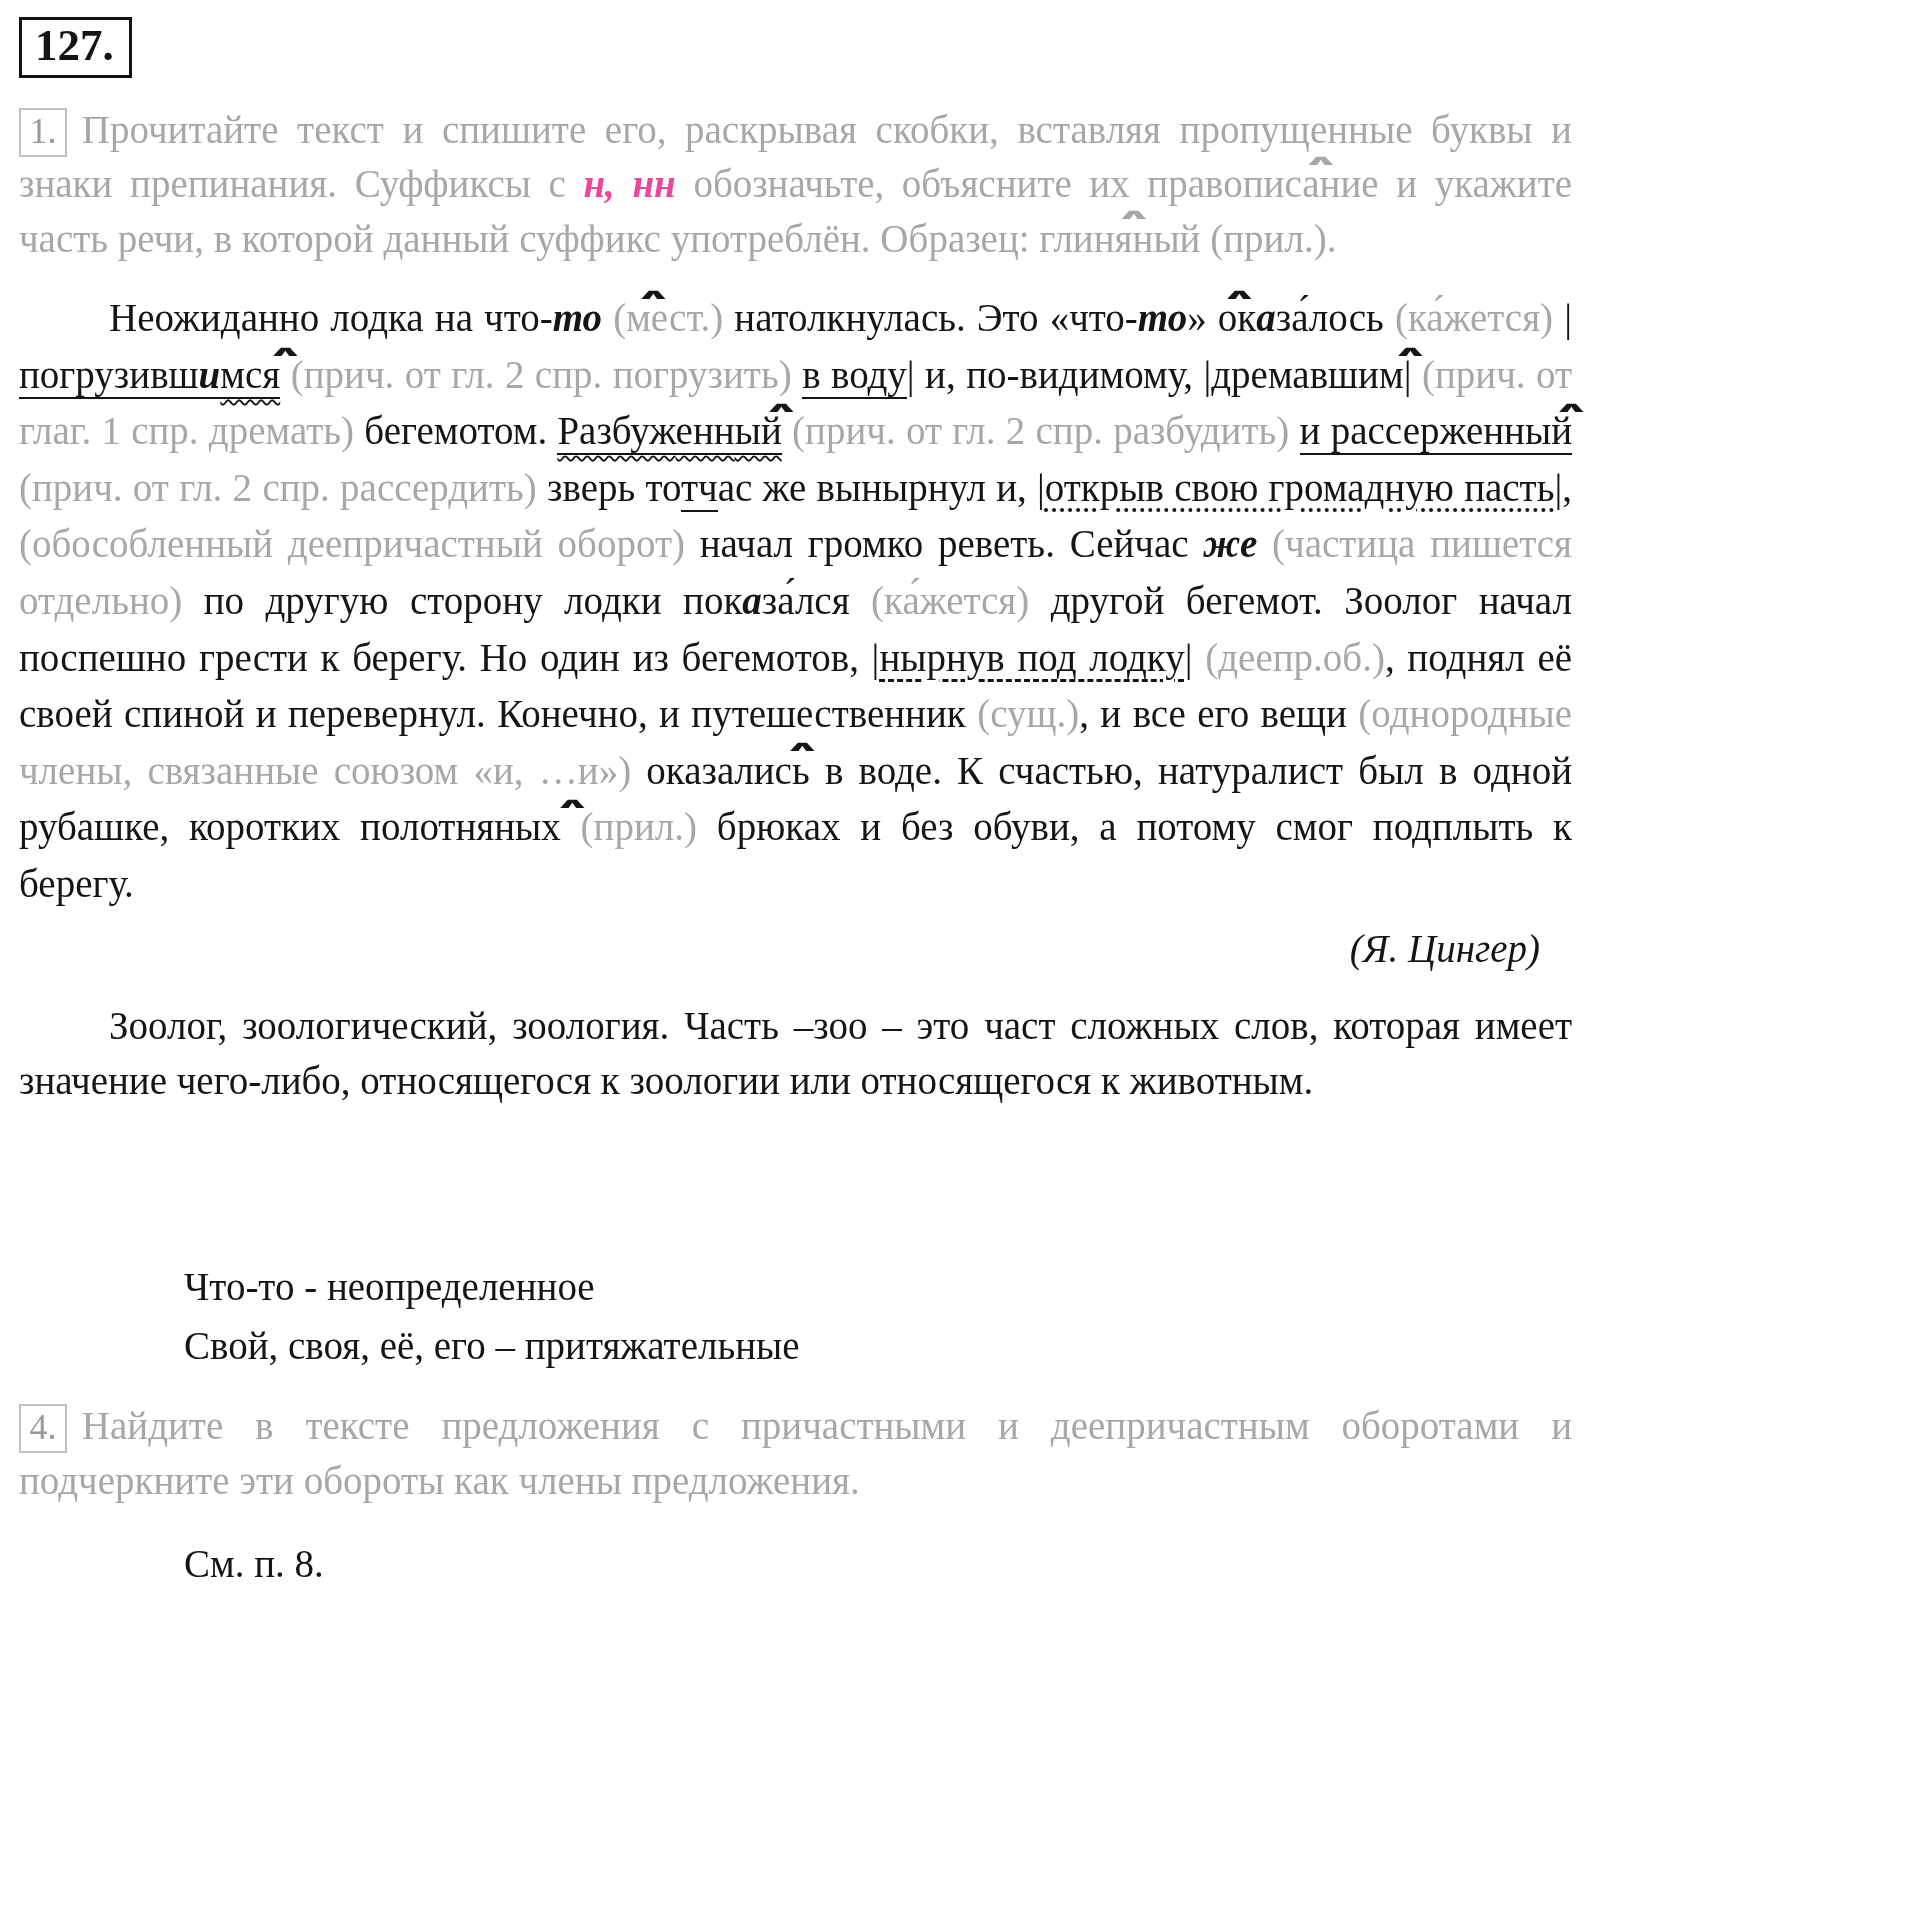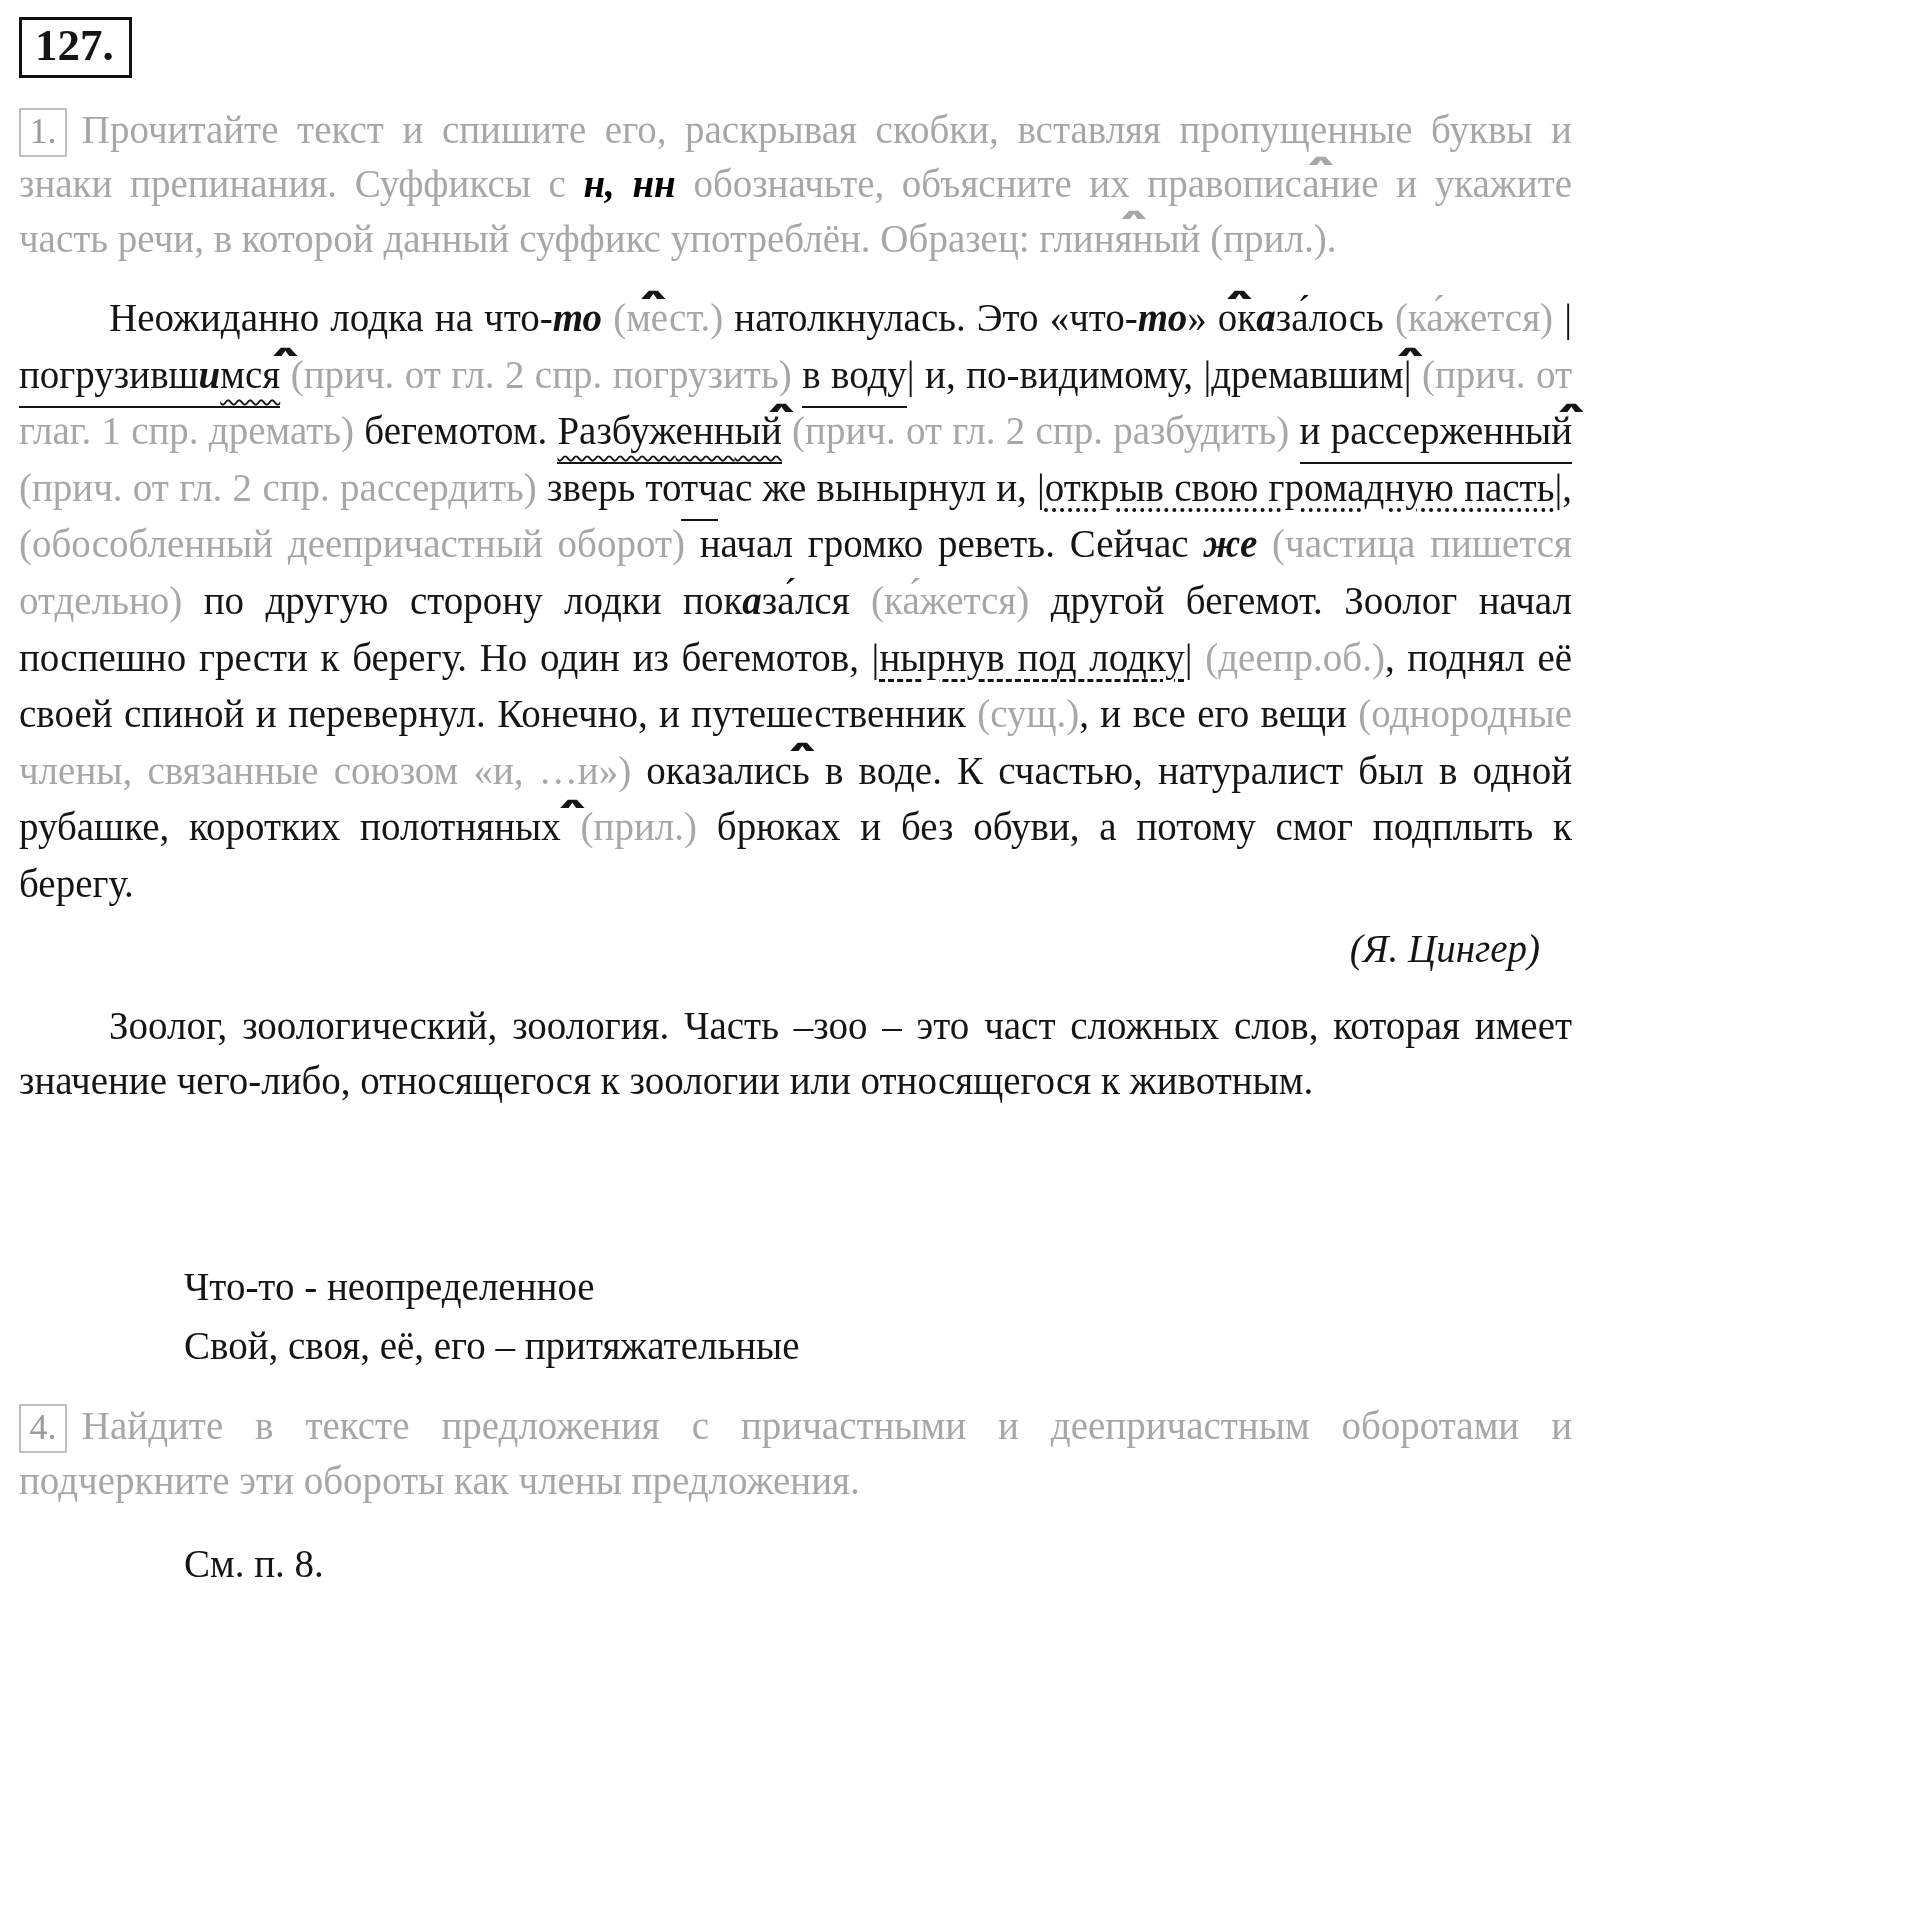--- a/index.html
+++ b/index.html
@@ -56,24 +56,24 @@
   .answer-lines{
     margin:20.6px 0 24px 165px;
     line-height:1.5;
   }
   .answer-indent{
     margin:28px 0 0 165px;
   }
   .gap-lg{height:54px;}
   
   .g{color:#a7a7a7;}
-  .gd{color:#000000;}
+  .gd{color:#ec4899;}
   .bi{font-weight:700;font-style:italic;}
   .i{font-style:italic;}
-  .u{border-bottom:2.8px solid currentColor;padding-bottom:10px;}
+  .u{border-bottom:2.8px solid currentColor;padding-bottom:1px;}
   .uw{text-decoration:underline wavy;text-decoration-thickness:1.9px;text-underline-offset:11.2px;}
   .ud{text-decoration:underline dashed;text-decoration-thickness:2.8px;text-underline-offset:8.4px;}
   .udd{text-decoration:underline dotted;text-decoration-thickness:3.7px;text-underline-offset:8.4px;}
   .hat{position:relative;}
   .hat::after{
     content:"\2227";
     position:absolute;
     left:50%;
     top:-0.58em;
     transform:translateX(-50%) scale(1.7,0.5);

